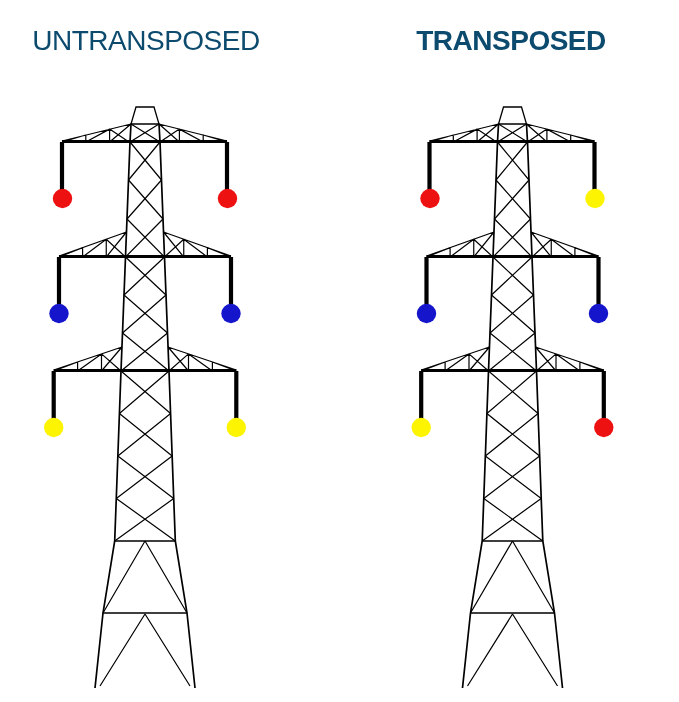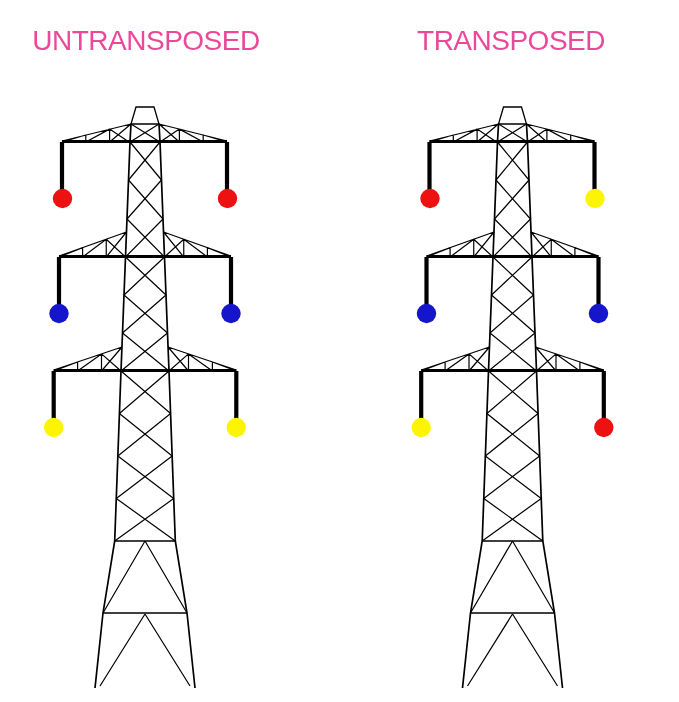--- a/index.html
+++ b/index.html
@@ -15,25 +15,25 @@
     overflow: hidden;
     font-family: "Liberation Sans", sans-serif;
   }
   .tower-title {
     position: absolute;
     top: 25px;
     transform: translateX(-50%);
     font-size: 28px;
     font-weight: 400;
     letter-spacing: -0.5px;
-    color: #ec4899;
+    color: #0c4a6e;
     white-space: nowrap;
   }
   .tower-title.left  { left: 146px; }
-  .tower-title.right { left: 511px; }
+  .tower-title.right { left: 511px; font-weight: bold; }
   svg.diagram {
     position: absolute;
     left: 0;
     top: 0;
   }
 </style>
 </head>
 <body>
 
 <div class="figure">

